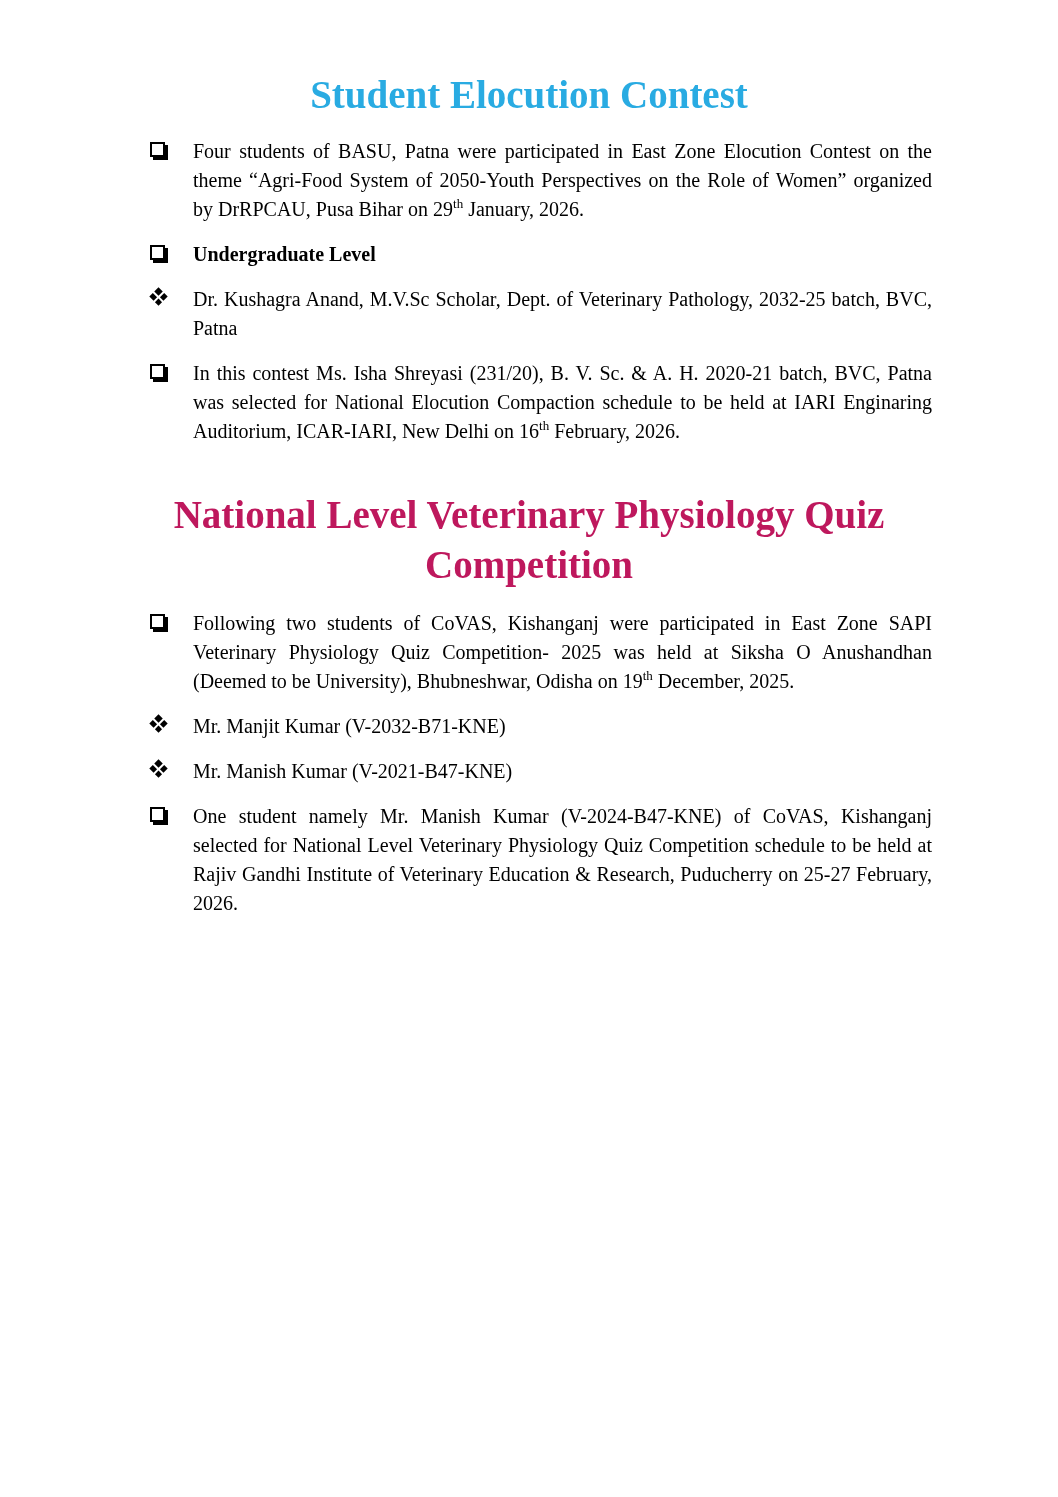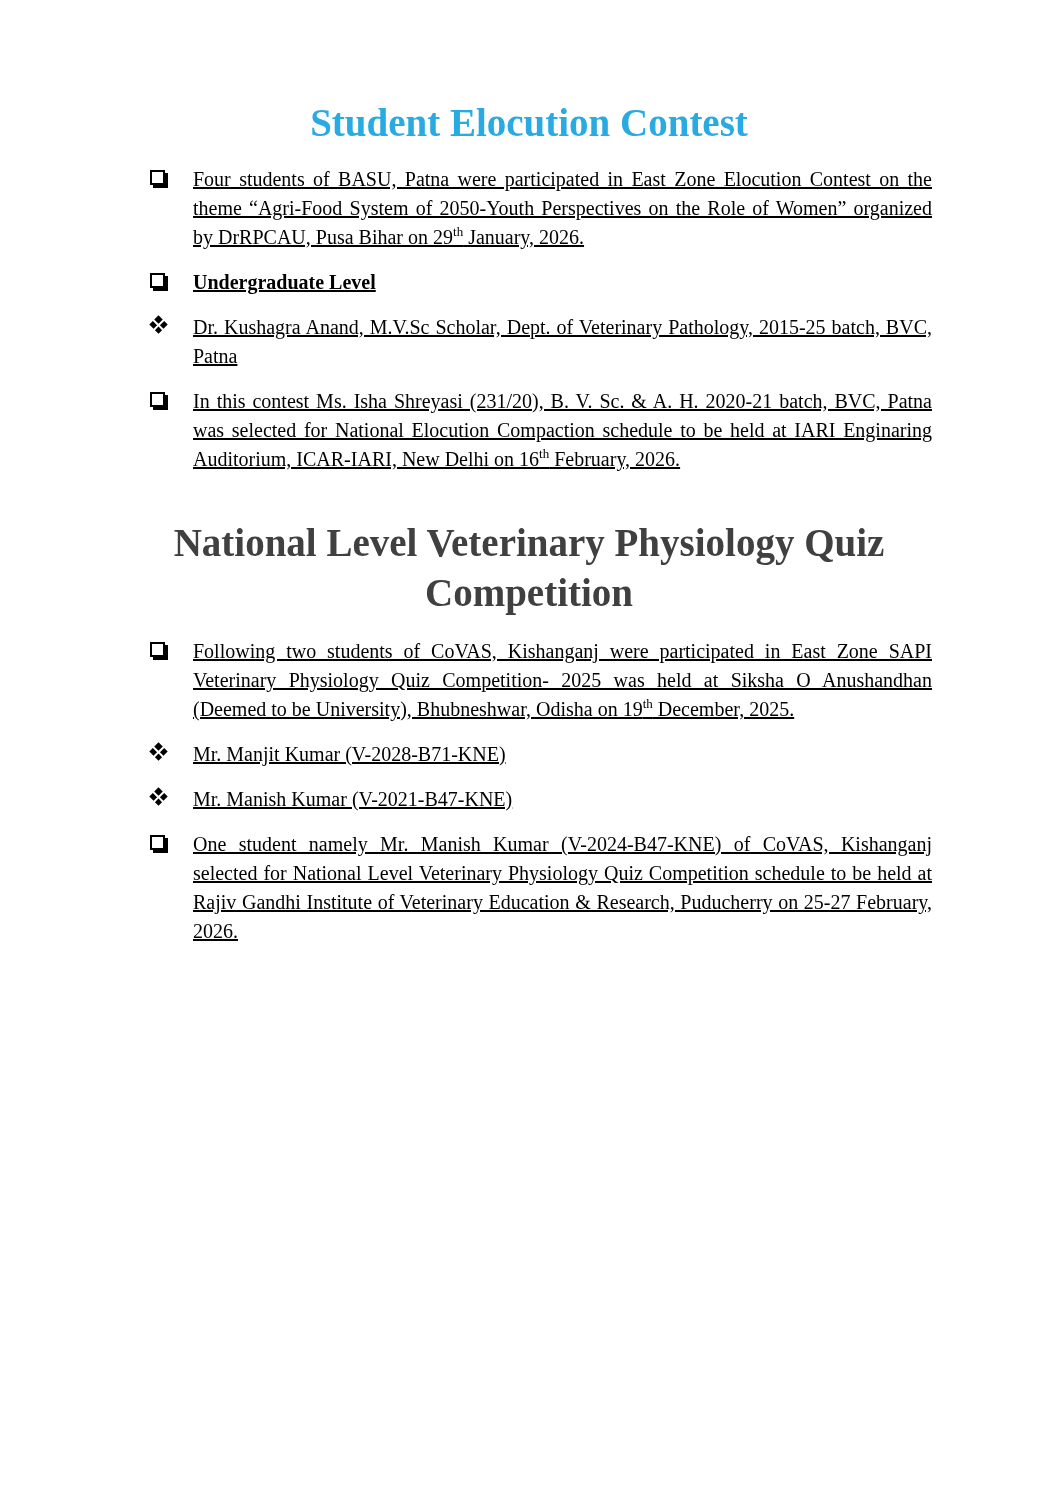--- a/index.html
+++ b/index.html
@@ -2,21 +2,21 @@
 <html><head>
 <meta charset="utf-8">
 <style>
   html, body { margin: 0; padding: 0; background: #ffffff; }
   .page {
     position: relative;
     width: 1058px;
     height: 1497px;
     background: #ffffff;
     box-sizing: border-box;
-    padding-top: 98px;
+    padding-top: 70px;
     font-family: "Liberation Serif", serif;
     color: #000000;
     overflow: hidden;
   }
   .title {
     text-align: center;
     font-weight: bold;
     font-size: 39px;
     line-height: 50px;
     color: #29ABE2;
@@ -27,21 +27,20 @@
     margin-bottom: 19px;
   }
   .content {
     margin-left: 150px;
     margin-right: 126px;
   }
   .li {
     display: flex;
     align-items: flex-start;
     margin-bottom: 16px;
-    text-decoration: underline;
   }
   .bullet-cell {
     flex: 0 0 43px;
   }
   .t {
     margin: 0;
     flex: 1;
     font-size: 20px;
     line-height: 29px;
     text-align: justify;
@@ -100,50 +99,50 @@
 
     <div class="li">
       <span class="bullet-cell">
           <span class="diamond">
             <i></i>
             <i></i>
             <i></i>
             <i></i>
           </span>
         </span>
-      <p class="t">Dr. Kushagra Anand, M.V.Sc Scholar, Dept. of Veterinary Pathology, 2015-25 batch, BVC, Patna</p>
+      <p class="t">Dr. Kushagra Anand, M.V.Sc Scholar, Dept. of Veterinary Pathology, 2032-25 batch, BVC, Patna</p>
     </div>
 
 
     <div class="li">
       <span class="bullet-cell"><span class="sq"></span></span>
       <p class="t"><span>In this contest Ms. Isha Shreyasi (231/20), B. V. Sc. &amp; A. H. 2020-21 batch, BVC, Patna was selected for National Elocution Compaction schedule to be held at IARI Enginaring Auditorium, ICAR-IARI, New Delhi on 16</span><sup>th</sup><span> February, 2026.</span></p>
     </div>
 
   </div>
 
-  <h1 class="title second" style="color: #404040;">National Level Veterinary Physiology Quiz Competition</h1>
+  <h1 class="title second" style="color: #be185d;">National Level Veterinary Physiology Quiz Competition</h1>
 
   <div class="content">
 
     <div class="li">
       <span class="bullet-cell"><span class="sq"></span></span>
       <p class="t"><span>Following two students of CoVAS, Kishanganj were participated in East Zone SAPI Veterinary Physiology Quiz Competition- 2025 was held at Siksha O Anushandhan (Deemed to be University), Bhubneshwar, Odisha on 19</span><sup>th</sup><span> December, 2025.</span></p>
     </div>
 
     <div class="li">
       <span class="bullet-cell">
           <span class="diamond">
             <i></i>
             <i></i>
             <i></i>
             <i></i>
           </span>
         </span>
-      <p class="t">Mr. Manjit Kumar (V-2028-B71-KNE)</p>
+      <p class="t">Mr. Manjit Kumar (V-2032-B71-KNE)</p>
     </div>
 
     <div class="li">
       <span class="bullet-cell">
           <span class="diamond">
             <i></i>
             <i></i>
             <i></i>
             <i></i>
           </span>

